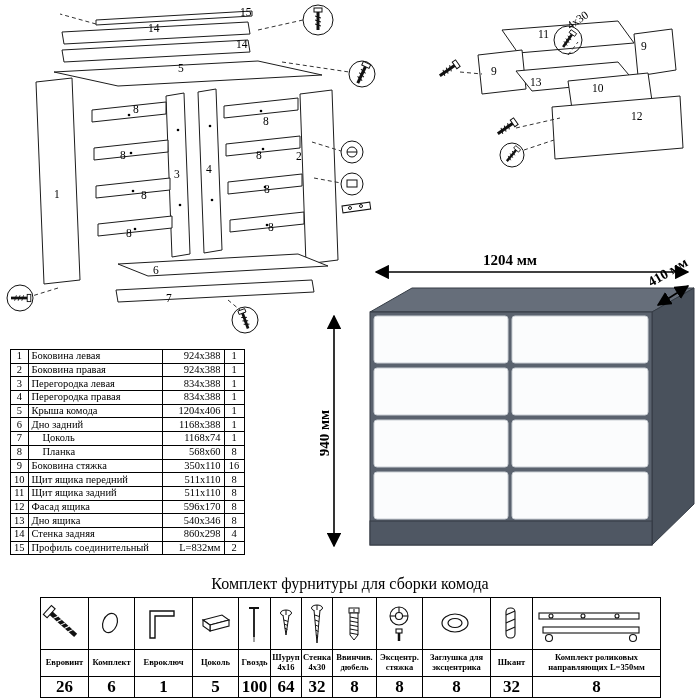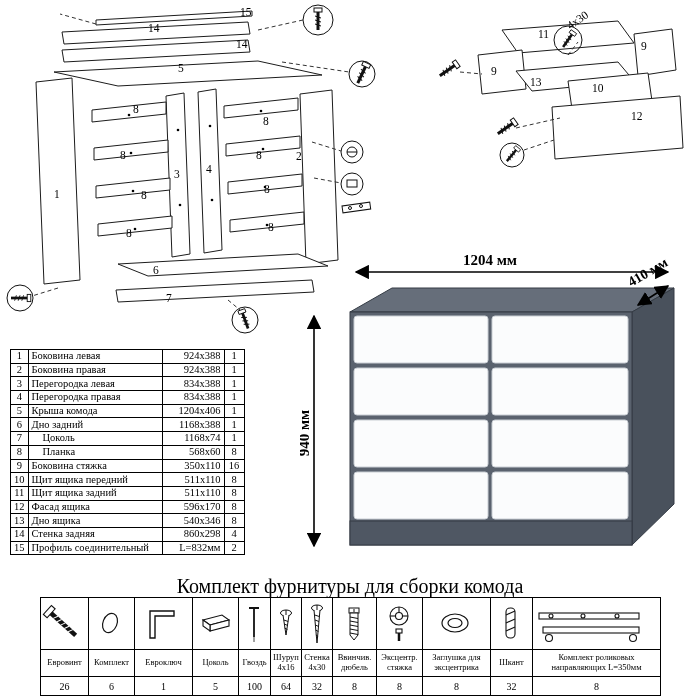--- a/index.html
+++ b/index.html
@@ -2,35 +2,35 @@
 <html><head>
 <meta charset="utf-8">
 <style>
   * { margin:0; padding:0; box-sizing:border-box; }
   html,body { width:700px; height:700px; }
   body { background:#fff; font-family:"Liberation Serif", serif; color:#000; position:relative; overflow:hidden; }
   .page { position:absolute; left:0; top:0; width:700px; height:700px; background:#fff;border-radius:12px; }
   .diagram { position:absolute; }
   .diagram-cabinet { left:0; top:0; width:430px; height:345px; }
   .diagram-drawer { left:420px; top:0; width:280px; height:195px; }
-  .dresser-render { left:300px; top:250px; width:380px; height:330px; }
+  .dresser-render { left:320px; top:250px; width:380px; height:330px; }
   .dlabel { position:absolute; font-size:11.5px; line-height:12px; font-family:"Liberation Serif", serif; }
   .parts-table { position:absolute; left:10px; top:349px; border-collapse:collapse; background:#fff; }
   .parts-table td { border:1px solid #000; font-size:10.5px; line-height:12px; height:13.7px; padding:0 3px; white-space:nowrap; }
   .c-num { width:17px; text-align:center; }
   .c-name { width:134px; }
   .c-size { width:62px; text-align:right; }
   .c-qty { width:20px; text-align:center; }
   .parts-table tr:nth-child(7) .c-name, .parts-table tr:nth-child(8) .c-name { padding-left:14px; }
-  .hw-title { position:absolute; top:575px; left:0; width:700px; text-align:center; font-size:20px; }
-  .hw-table { position:absolute; left:40px; top:597px; width:620px; border-collapse:collapse; table-layout:fixed; background:#fff; }
+  .hw-title { position:absolute; top:575px; left:0; width:700px; text-align:center; font-size:16px; }
+  .hw-table { position:absolute; left:40px; top:597px; width:620px; border-collapse:collapse; table-layout:fixed; background:#fff;font-weight:bold; }
   .hw-table td { border:1px solid #000; text-align:center; vertical-align:middle; overflow:hidden; padding:0; }
   .hw-icon-cell { height:52px; }
   .hw-name-cell { height:27px; font-size:8.5px; line-height:1.12; padding:1px; }
-  .hw-qty-cell { height:19px; font-size:10px; }
+  .hw-qty-cell { height:19px; font-size:17px; }
   svg { display:block; }
 </style>
 </head>
 <body>
 
 <div class="page">
 
   <div class="diagram diagram-cabinet">
     <svg width="430" height="345" viewBox="0 0 430 345">
       <defs>

